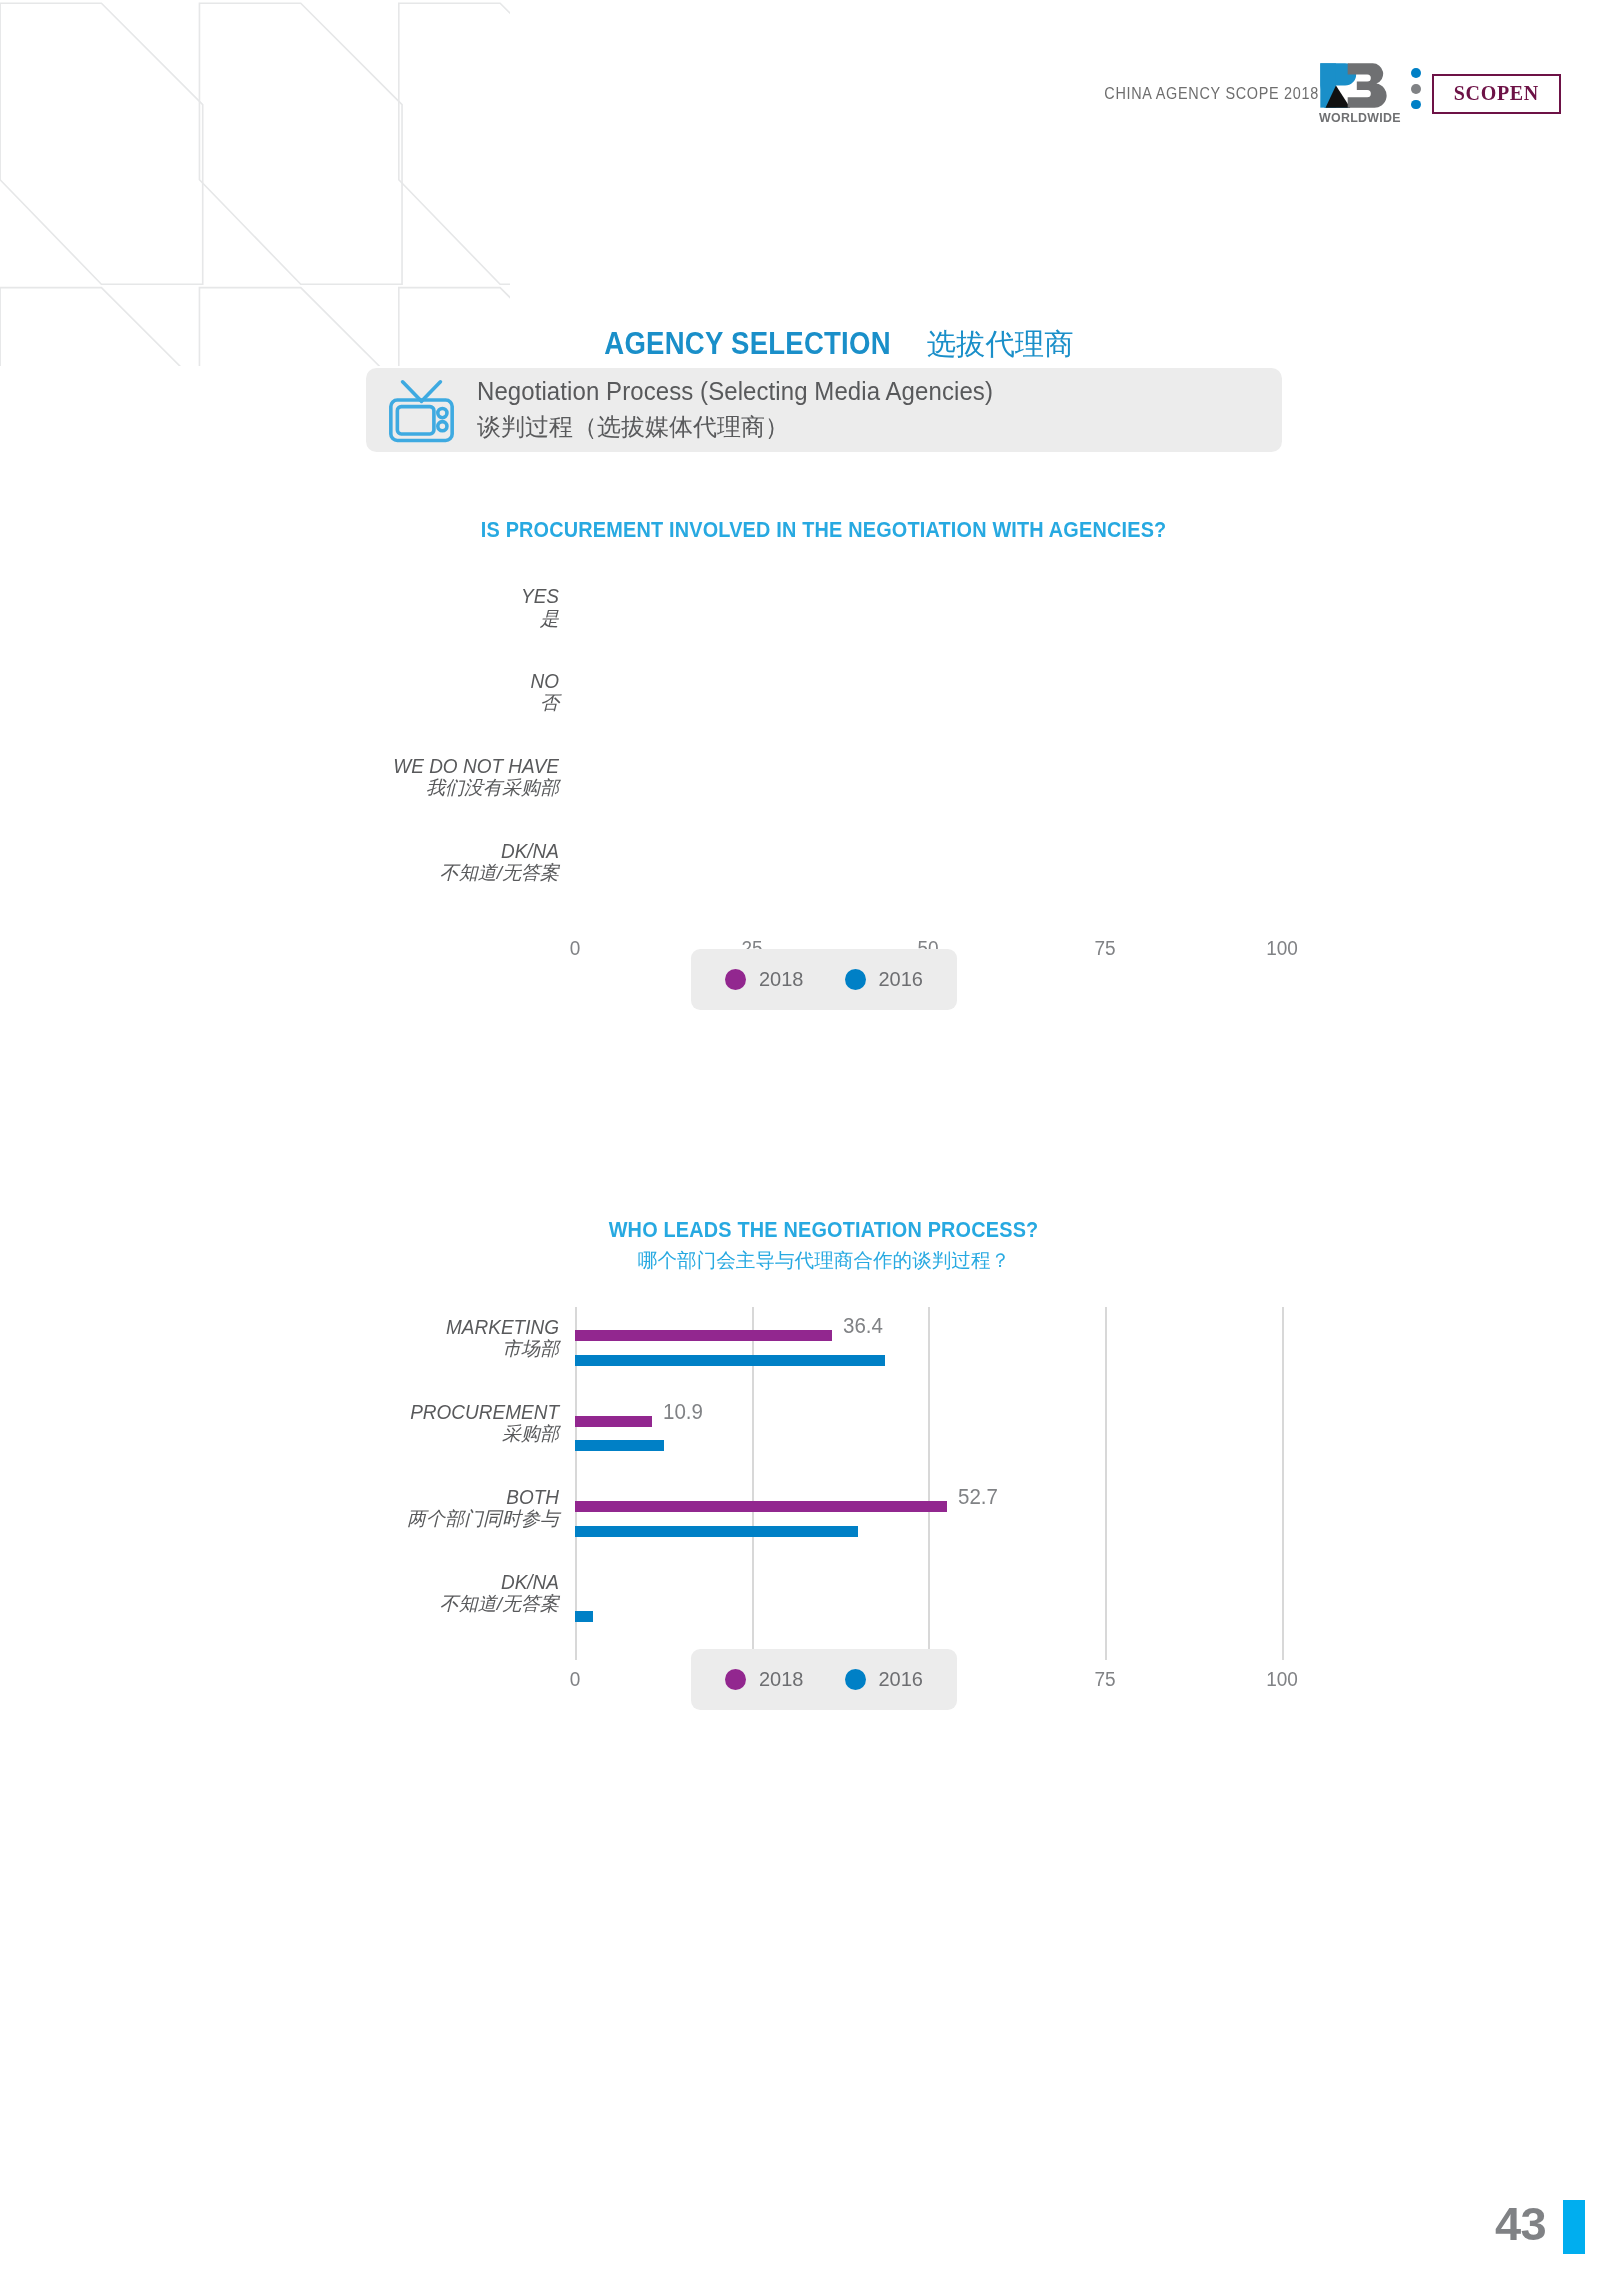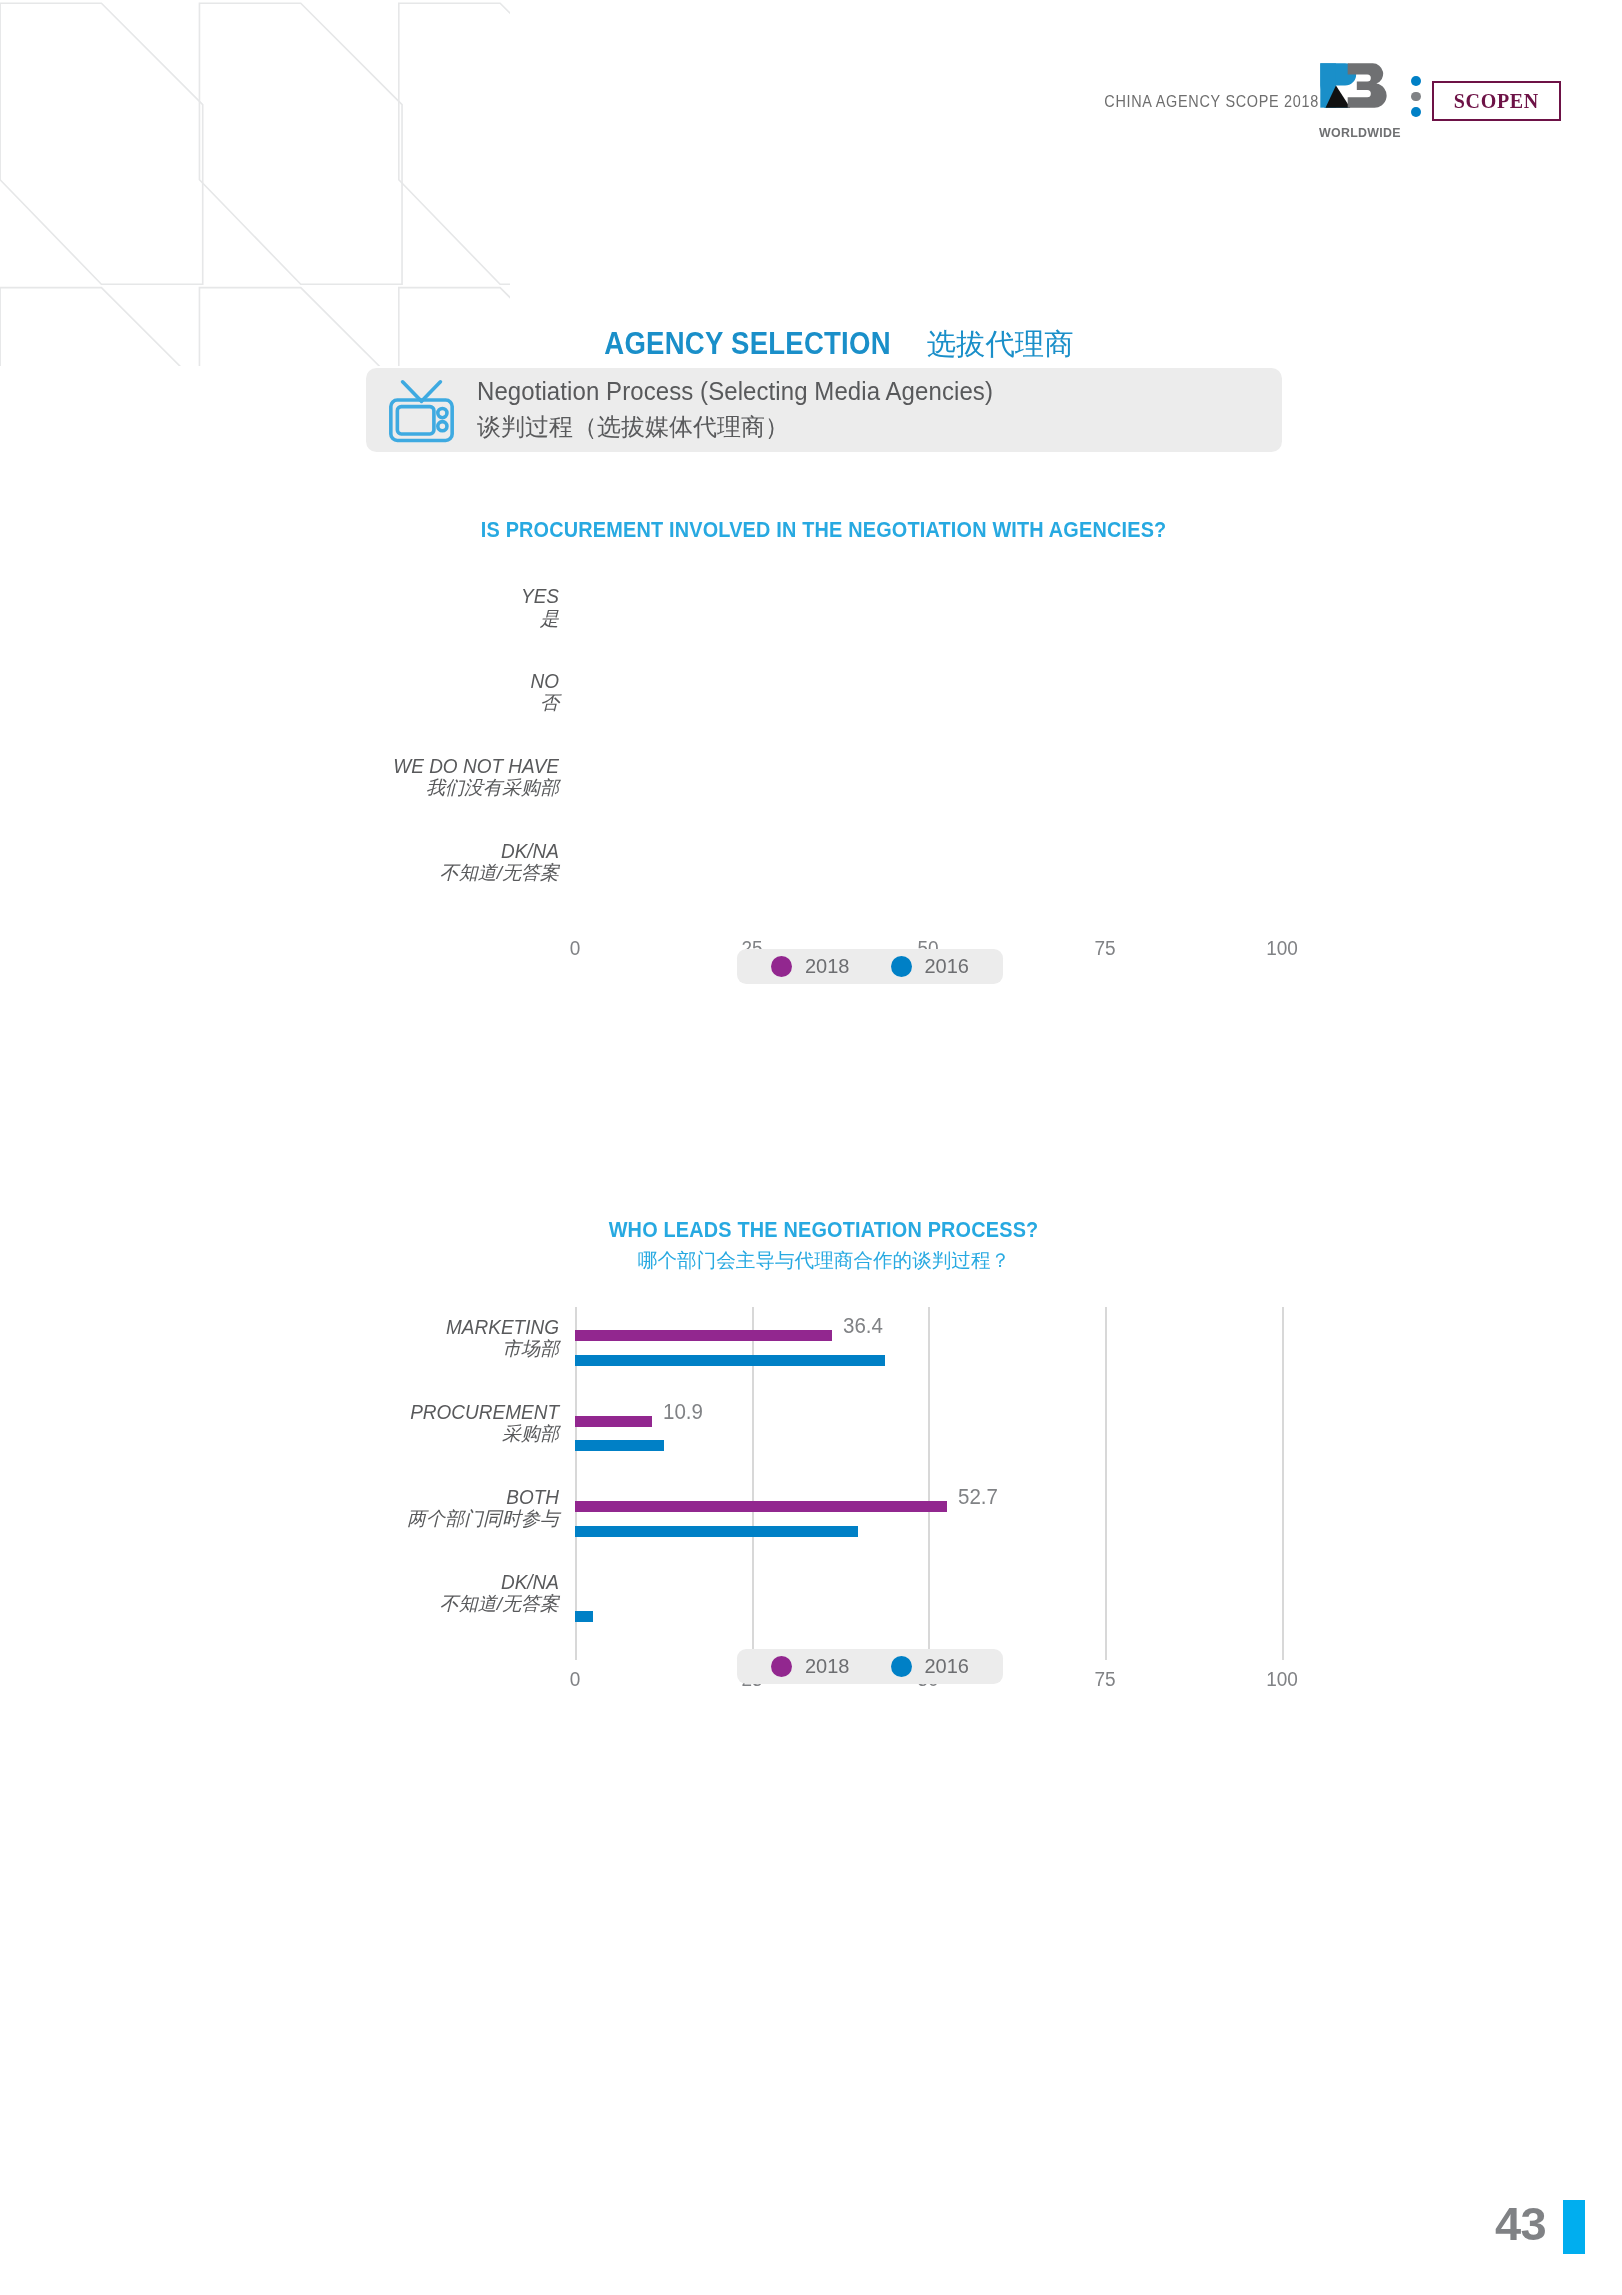--- a/index.html
+++ b/index.html
@@ -20,21 +20,21 @@
   }
   .topbar-title{
     font-family:"Liberation Sans Narrow","Liberation Sans",sans-serif;
     font-size:16.4px;letter-spacing:0.8px;color:#6e6e6e;
     white-space:nowrap;transform:scaleX(.88);transform-origin:right center;
   }
   .r3logo{display:flex;align-items:flex-end;gap:0;}
   .r3mark{position:relative;width:73px;height:47px;}
   .r3word{
     font-family:"Liberation Sans",sans-serif;font-weight:bold;font-size:12.4px;
-    color:#6f7072;letter-spacing:0.3px;margin-top:17px;text-align:center;
+    color:#6f7072;letter-spacing:0.3px;margin-top:2px;text-align:center;
   }
   .dots{display:flex;flex-direction:column;gap:5.9px;margin:0 10.5px 9.2px 10.5px;}
   .dots i{display:block;width:9.8px;height:9.8px;border-radius:50%;}
   .scopen{
     position:relative;padding:8.5px 22px;
     font-family:Liberation Serif, serif;font-weight:bold;
     font-size:20px;letter-spacing:0.7px;color:#6d1246;
   }
   .scopen::before,.scopen::after{
     content:"";position:absolute;top:0;bottom:0;width:17px;
@@ -117,21 +117,21 @@
   }
   .xticks{position:absolute;left:209px;right:0;top:361px;height:33px;}
   .xtick{
     position:absolute;font-size:20px;color:#808285;
     font-family:"Liberation Sans Narrow","Liberation Sans",sans-serif;
     transform:translateX(-50%) scaleX(.95);white-space:nowrap;
   }
   .legend{
     position:absolute;left:50%;transform:translateX(-50%);
     background:#ececec;border-radius:9.2px;
-    padding:6px 34px;display:flex;align-items:flex-end;gap:41px;margin-left:46px;
+    padding:19px 34px;display:flex;align-items:flex-end;gap:41px;
   }
   .legend-item{display:flex;align-items:center;gap:13px;}
   .legend-dot{width:21px;height:21px;border-radius:50%;}
   .legend-label{font-size:20px;color:#6d6e71;
     font-family:"Liberation Sans Narrow","Liberation Sans",sans-serif;}
   
   .page-no{
     position:absolute;right:77px;bottom:44px;
     font-family:"Liberation Sans Narrow","Liberation Sans",sans-serif;
     font-weight:bold;font-size:47px;color:#808285;letter-spacing:-0.7px;

